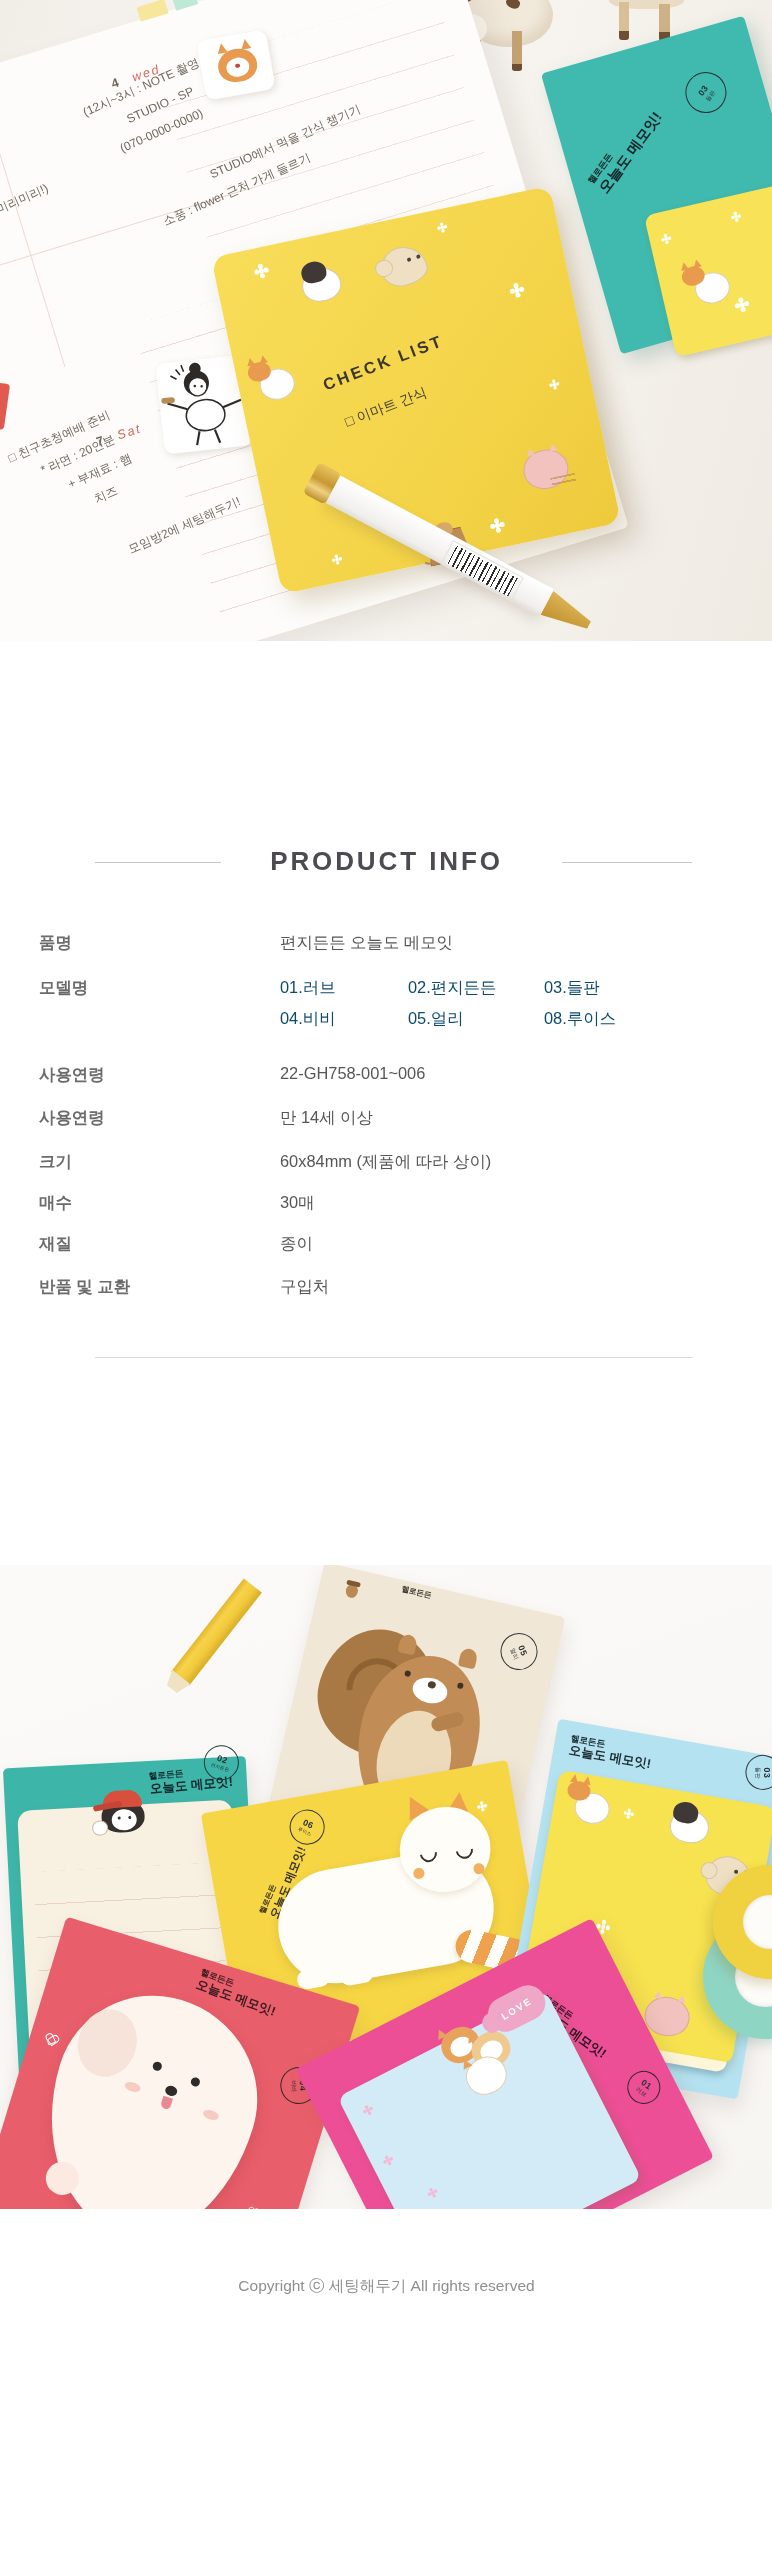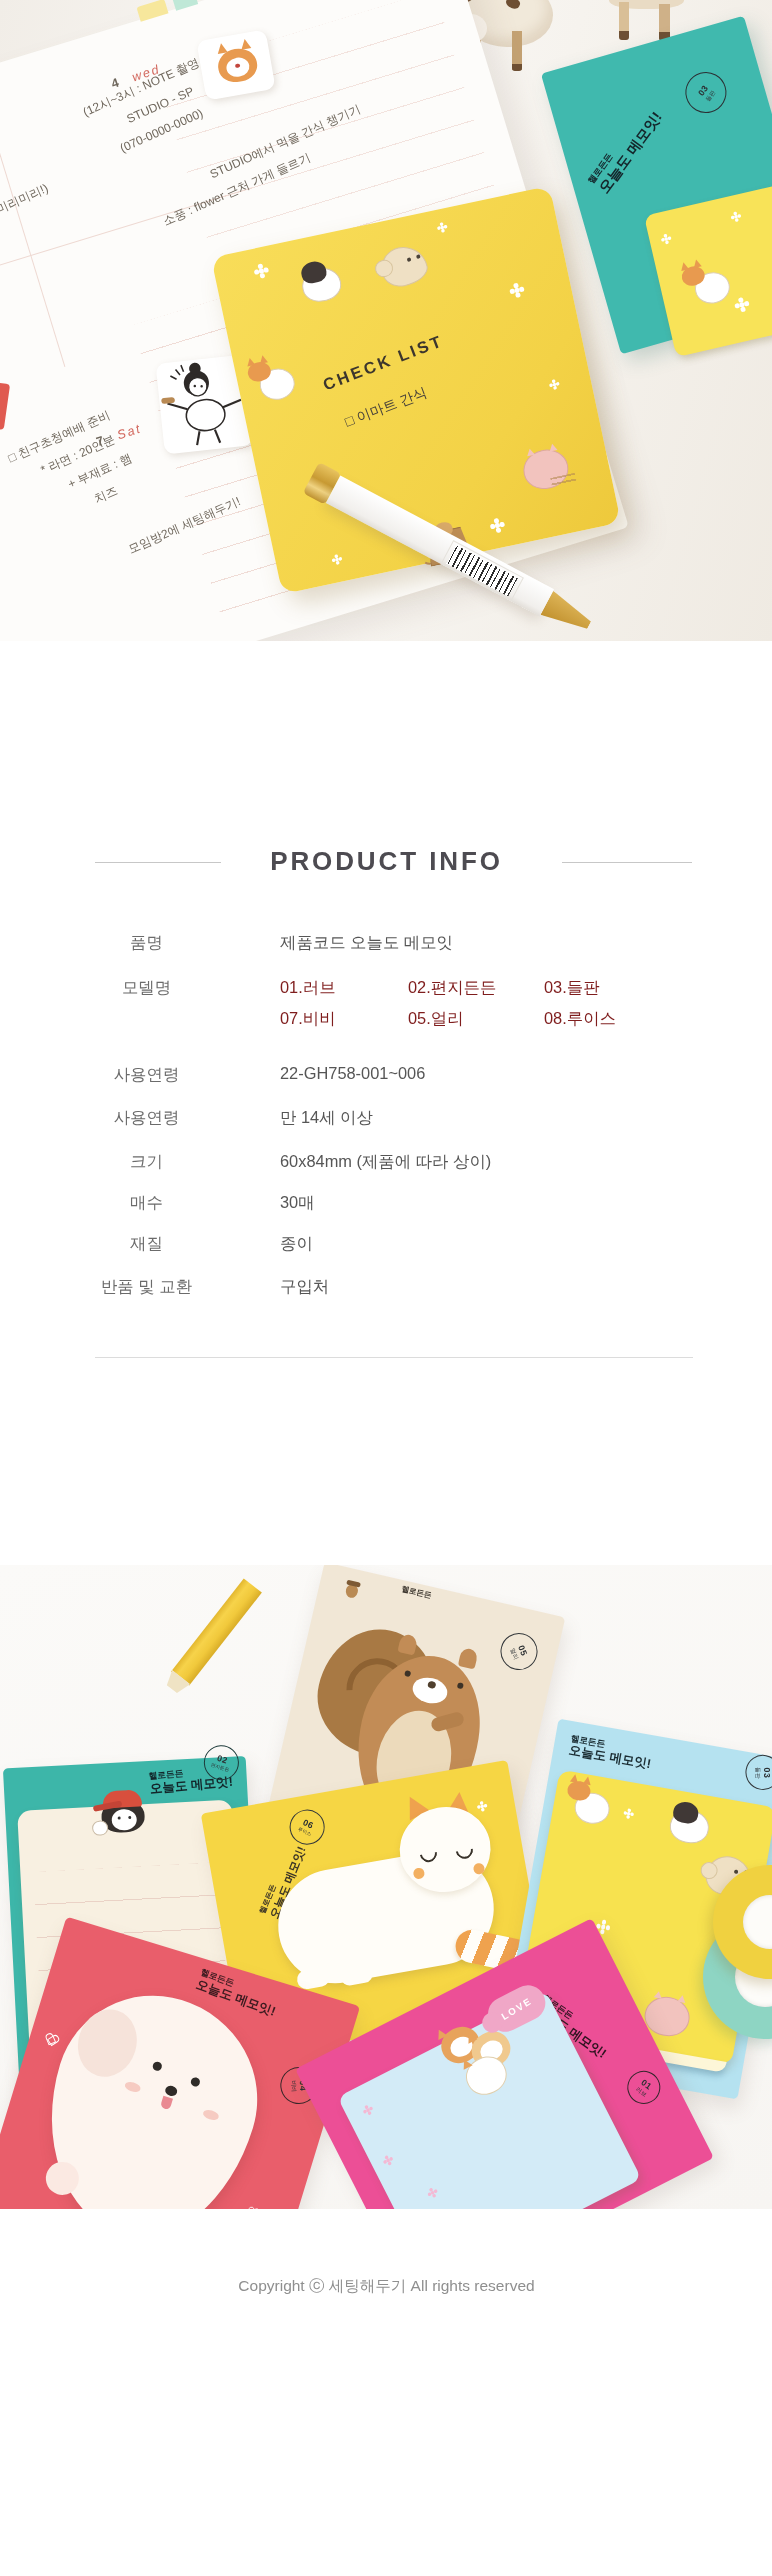--- a/index.html
+++ b/index.html
@@ -86,23 +86,23 @@
   .pen .tip{position:absolute;left:267px;top:3.9px;width:48px;height:27px;background:linear-gradient(to bottom,#ddb457,#c2922f);
     clip-path:polygon(0 0,100% 35%,100% 65%,0 100%);}
   
   .figurine{position:absolute;}
   
   .pi-header{position:absolute;left:0;top:846px;width:773px;height:33px;}
   .pi-title{position:absolute;left:0;top:0;width:773px;text-align:center;font-size:26px;font-weight:700;letter-spacing:2.9px;color:#4d4b51;}
   .pi-line{position:absolute;top:15.5px;height:1px;background:#c7c7c7;}
   .pi-line.l{left:95px;width:126px;} .pi-line.r{left:562px;width:130px;}
   .row{position:absolute;left:0;width:773px;font-size:16.4px;color:#5b5b5b;}
-  .row .lab{position:absolute;left:39px;width:215px;text-align:center;color:#6b6b6b;}
+  .row .lab{position:absolute;left:39px;width:215px;text-align:left;color:#6b6b6b;font-weight:bold;}
   .row .val{position:absolute;left:280px;color:#565656;}
-  .mcell{position:absolute;color:#7f1d1d;}
+  .mcell{position:absolute;color:#0c4a6e;}
   .divider{position:absolute;left:95px;top:1357px;width:598px;height:1px;background:#dcdcdc;}
   .copyright{position:absolute;left:0;top:2276px;width:773px;text-align:center;font-size:15.5px;color:#8f8f8f;}
   
   .card{position:absolute;border-radius:4.8px;box-shadow:3.9px 9.7px 19.3px rgba(110,95,80,.14);}
   .pad-stack{position:absolute;border-radius:9.7px;box-shadow:1.9px 5.8px 9.7px rgba(110,95,60,.22);}
   .pencil{position:absolute;left:205px;top:7.7px;width:23px;height:118px;transform:rotate(38deg);
     background:linear-gradient(90deg,#e3b72f,#f7d34a 30%,#f1c93c 65%,#d9ad28);}
   .pencil::after{content:"";position:absolute;left:0;bottom:-13.5px;width:23px;height:15.5px;background:#efe3c4;
     clip-path:polygon(0 0,100% 0,78% 100%,22% 100%);}
   
@@ -321,29 +321,29 @@
 
 <section>
   <div class="pi-header">
     <div class="pi-line l"></div>
     <h2 class="pi-title" style="margin:0;">PRODUCT INFO</h2>
     <div class="pi-line r"></div>
   </div>
 
   <div class="row" style="top:932px;">
     <span class="lab">품명</span>
-    <span class="val">제품코드 오늘도 메모잇</span>
+    <span class="val">편지든든 오늘도 메모잇</span>
   </div>
 
   <div class="row" style="top:977px;">
     <span class="lab">모델명</span>
     <span class="mcell" style="left:280px;">01.러브</span>
     <span class="mcell" style="left:408px;">02.편지든든</span>
     <span class="mcell" style="left:544px;text-align:right;">03.들판</span>
-    <span class="mcell" style="left:280px;top:31px;">07.비비</span>
+    <span class="mcell" style="left:280px;top:31px;">04.비비</span>
     <span class="mcell" style="left:408px;top:31px;">05.얼리</span>
     <span class="mcell" style="left:544px;top:31px;">08.루이스</span>
   </div>
 
   <div class="row" style="top:1064px;">
     <span class="lab">사용연령</span>
     <span class="val">22-GH758-001~006</span>
   </div>
   <div class="row" style="top:1107px;">
     <span class="lab">사용연령</span>

